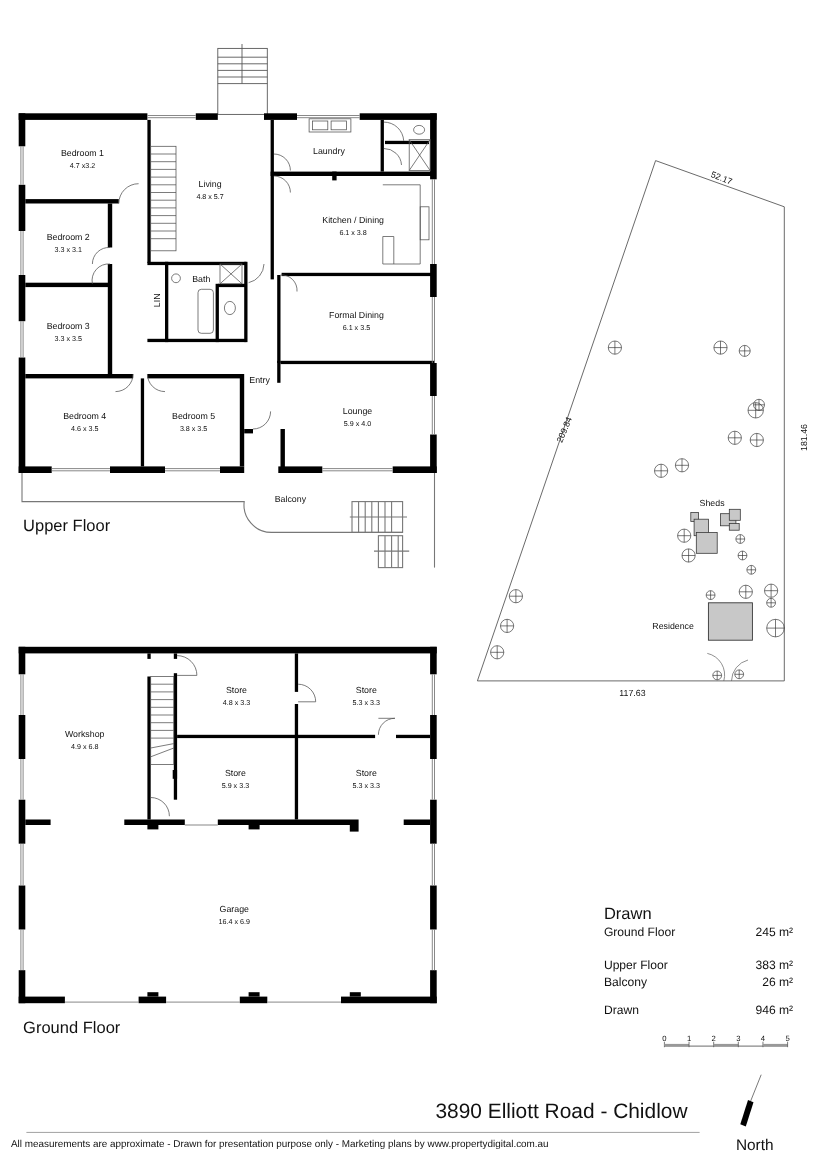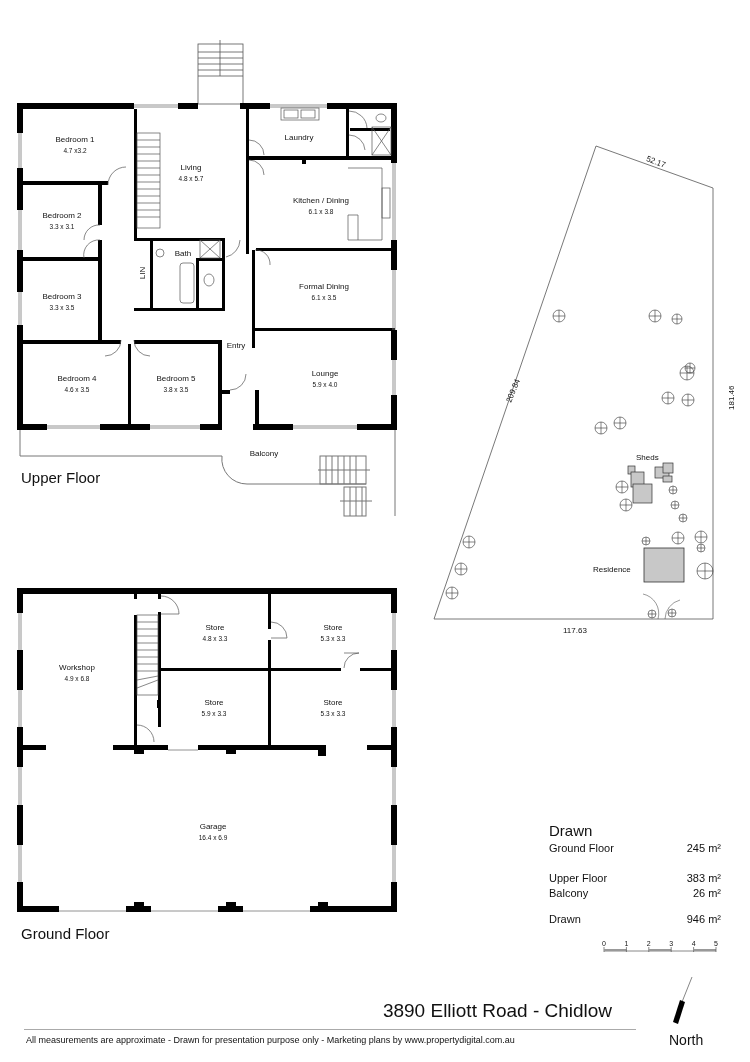--- a/index.html
+++ b/index.html
@@ -7,23 +7,23 @@
          font-family: "Liberation Sans", sans-serif; color: #111; }
   #plan { position: absolute; left: 0; top: 0; width: 750px; height: 1062px; }
   .lbl { font-family: "Liberation Sans", sans-serif; fill: #111; }
   .room-name { font-size: 8px; text-anchor: middle; }
   .room-dim { font-size: 6.5px; text-anchor: middle; }
   .floor-title { font-size: 15px; }
   .site-dim { font-size: 8px; }
   .abs { position: absolute; }
   .areas-title { font-size: 15px; left: 549px; top: 822px; }
   .area-row { position: absolute; left: 549px; width: 172px; font-size: 11px; display: flex; justify-content: space-between; }
-  .address { position: absolute; left: 370px; top: 1000px; width: 255px; text-align: center; font-size: 19px; }
+  .address { position: absolute; left: 370px; top: 1000px; width: 255px; text-align: right; font-size: 19px; }
   .footer-line { position: absolute; left: 24px; top: 1029px; width: 612px; height: 1px; background: #aaa; }
-  .disclaimer { position: absolute; left: 26px; top: 1035px; font-size: 9px; }
+  .disclaimer { position: absolute; left: 10px; top: 1035px; font-size: 9px; }
   .north-label { position: absolute; left: 669px; top: 1032px; font-size: 14px; }
   .scale-lbl { font-size: 7px; text-anchor: middle; }
 </style>
 </head>
 <body>
 
 <svg id="plan" viewBox="0 0 750 1062" xmlns="http://www.w3.org/2000/svg">
 
   <g>
 

